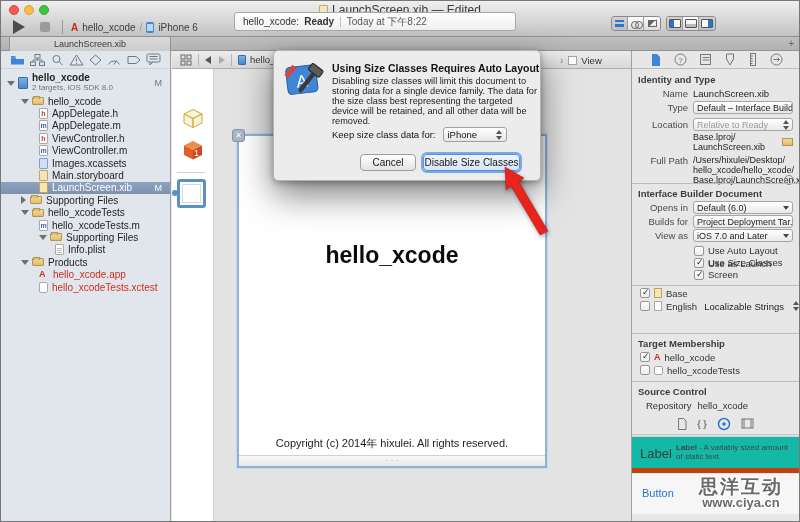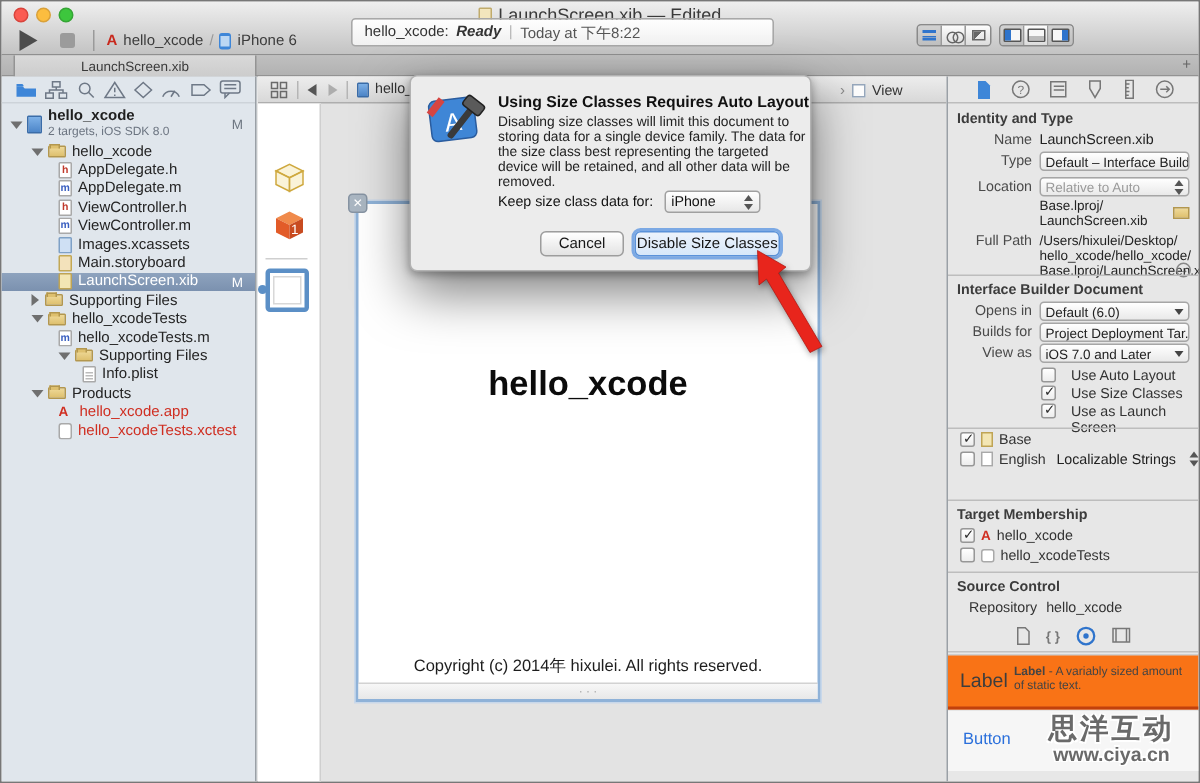--- a/index.html
+++ b/index.html
@@ -27,21 +27,21 @@
   .tsep{width:1px;height:14px;background:#9a9a9a;margin-left:12px;}
   .scheme{position:absolute;left:70px;top:21px;display:flex;align-items:center;
     font-size:10px;color:#3c3c3c;gap:4px;}
   .appglyph{color:#c8281c;font-weight:bold;font-size:10px;line-height:10px;}
   .schemesep{color:#999;}
   .phoneico{width:8px;height:11px;background:#3e86d8;border-radius:2px;position:relative;}
   .phoneico::after{content:"";position:absolute;left:1px;top:2px;right:1px;bottom:2px;background:#bcd7f3;}
   .statusbox{position:absolute;left:233px;top:11px;width:282px;height:19px;border:1px solid #a8a8a8;
     border-radius:3px;background:linear-gradient(#fefefe,#f1f1f1);display:flex;align-items:center;
     padding:0 8px;font-size:10px;color:#333;gap:5px;white-space:nowrap;}
-  .statusbox .st{font-weight:bold;font-style:italic;}
+  .statusbox .st{font-weight:bold;}
   .statusbox .sep{color:#b5b5b5;}
   .statusbox .time{color:#555;}
   .segwrap{position:absolute;top:15px;display:flex;border:1px solid #8a8a8a;border-radius:3px;
     overflow:hidden;height:15px;}
   .segwrap.editors{left:610px;}
   .segwrap.views{left:665px;}
   .seg{width:16px;display:flex;align-items:center;justify-content:center;
     background:linear-gradient(#fdfdfd,#dcdcdc);border-right:1px solid #9a9a9a;}
   .seg:last-child{border-right:none;}
   .seg.on{background:linear-gradient(#d2d2d2,#bfbfbf);}
@@ -176,34 +176,34 @@
   .fp-label{width:56px;text-align:right;color:#4a4a4a;flex:none;margin-right:5px;}
   .fp-lines{font-size:9px;line-height:10px;color:#222;white-space:nowrap;}
   .minifold{width:11px;height:8px;background:linear-gradient(#efd998,#dec06e);
     border:1px solid #b3974e;position:absolute;right:6px;}
   .goto{width:10px;height:10px;border:1px solid #888;border-radius:50%;position:absolute;
     right:5px;font-size:7px;line-height:9px;text-align:center;color:#555;}
   .goto::after{content:"→";}
   .cb{width:10px;height:10px;border:1px solid #979797;border-radius:2px;
     background:linear-gradient(#fff,#ededed);flex:none;margin-right:4px;position:relative;}
   .cb.on::after{content:"✓";position:absolute;left:1px;top:-2px;font-size:9px;font-weight:bold;color:#2c2c2c;}
-  .ckrow{display:flex;align-items:flex-start;height:11px;padding-left:62px;margin-bottom:1px;gap:6px;}
+  .ckrow{display:flex;align-items:flex-end;height:11px;padding-left:62px;margin-bottom:1px;}
   .locrow{display:flex;align-items:center;height:12px;padding-left:8px;margin-bottom:1px;}
   .locdoc{width:8px;height:10px;background:#fff;border:1px solid #a9a9a9;margin-right:4px;flex:none;}
   .locdoc.base{background:#f3e6b4;border-color:#bfa455;}
   .loc-strings{margin-left:auto;display:flex;align-items:center;gap:8px;color:#222;}
   .idiv{position:absolute;left:0;right:0;height:1px;background:#bdbdbd;}
   .tgt-ico-app{color:#d02f22;font-weight:bold;font-size:9px;margin-right:4px;}
   .tgt-ico-box{width:9px;height:9px;border:1px solid #a9a9a9;border-radius:2px;background:#fff;margin-right:4px;flex:none;}
   .srcrow{padding-left:14px;height:12px;display:flex;gap:6px;align-items:center;color:#333;}
   .libbar{position:absolute;left:0;right:0;top:362px;height:22px;display:flex;align-items:center;
     justify-content:center;gap:10px;border-bottom:1px solid #c2c2c2;}
   .lb-brace{font-size:9px;font-weight:bold;color:#777;}
-  .librow1{position:absolute;left:0;right:0;top:385px;height:37px;background:#f97316;
-    border-top:1px solid #cfcfcf;border-bottom:2px solid #c2410c;}
+  .librow1{position:absolute;left:0;right:0;top:385px;height:37px;background:#14b8a6;
+    border-top:1px solid #cfcfcf;border-bottom:5px solid #c2410c;}
   .librow1 .big{position:absolute;left:8px;top:9px;font-size:13px;color:#3d3d3d;}
   .librow1 .desc{position:absolute;left:44px;top:6px;width:120px;font-size:8px;line-height:9px;color:#444;}
   .librow2{position:absolute;left:0;right:0;top:423px;height:40px;background:#f6f6f6;}
   .librow2 .blue{position:absolute;left:10px;top:13px;font-size:11px;color:#2a6fdb;}
 
   
   .dialog{position:absolute;left:272px;top:49px;width:268px;height:131px;background:#ececec;
     border:1px solid #b2b2b2;border-radius:5px;z-index:50;
     box-shadow:0 14px 34px rgba(0,0,0,.5),0 2px 6px rgba(0,0,0,.3);}
   .dlg-title{position:absolute;left:58px;top:11px;font-size:10.5px;font-weight:bold;color:#111;}
@@ -520,21 +520,21 @@
       </div>
       <div class="irow">
         <span class="ilabel">Type</span>
         <span class="pop">
             <span>Default – Interface Build...</span>
           </span>
       </div>
       <div class="irow" style="margin-top:4px;">
         <span class="ilabel">Location</span>
         <span class="pop dis">
-            <span>Relative to Auto</span>
+            <span>Relative to Ready</span>
             <span class="arr2"></span>
           </span>
       </div>
       <div style="position:relative;">
         <div class="pathline">Base.lproj/</div>
         <div class="pathline">LaunchScreen.xib</div>
         <span class="minifold" style="top:6px;"></span>
       </div>
       <div class="fullpath" style="position:relative;">
         <span class="fp-label">Full Path</span>

